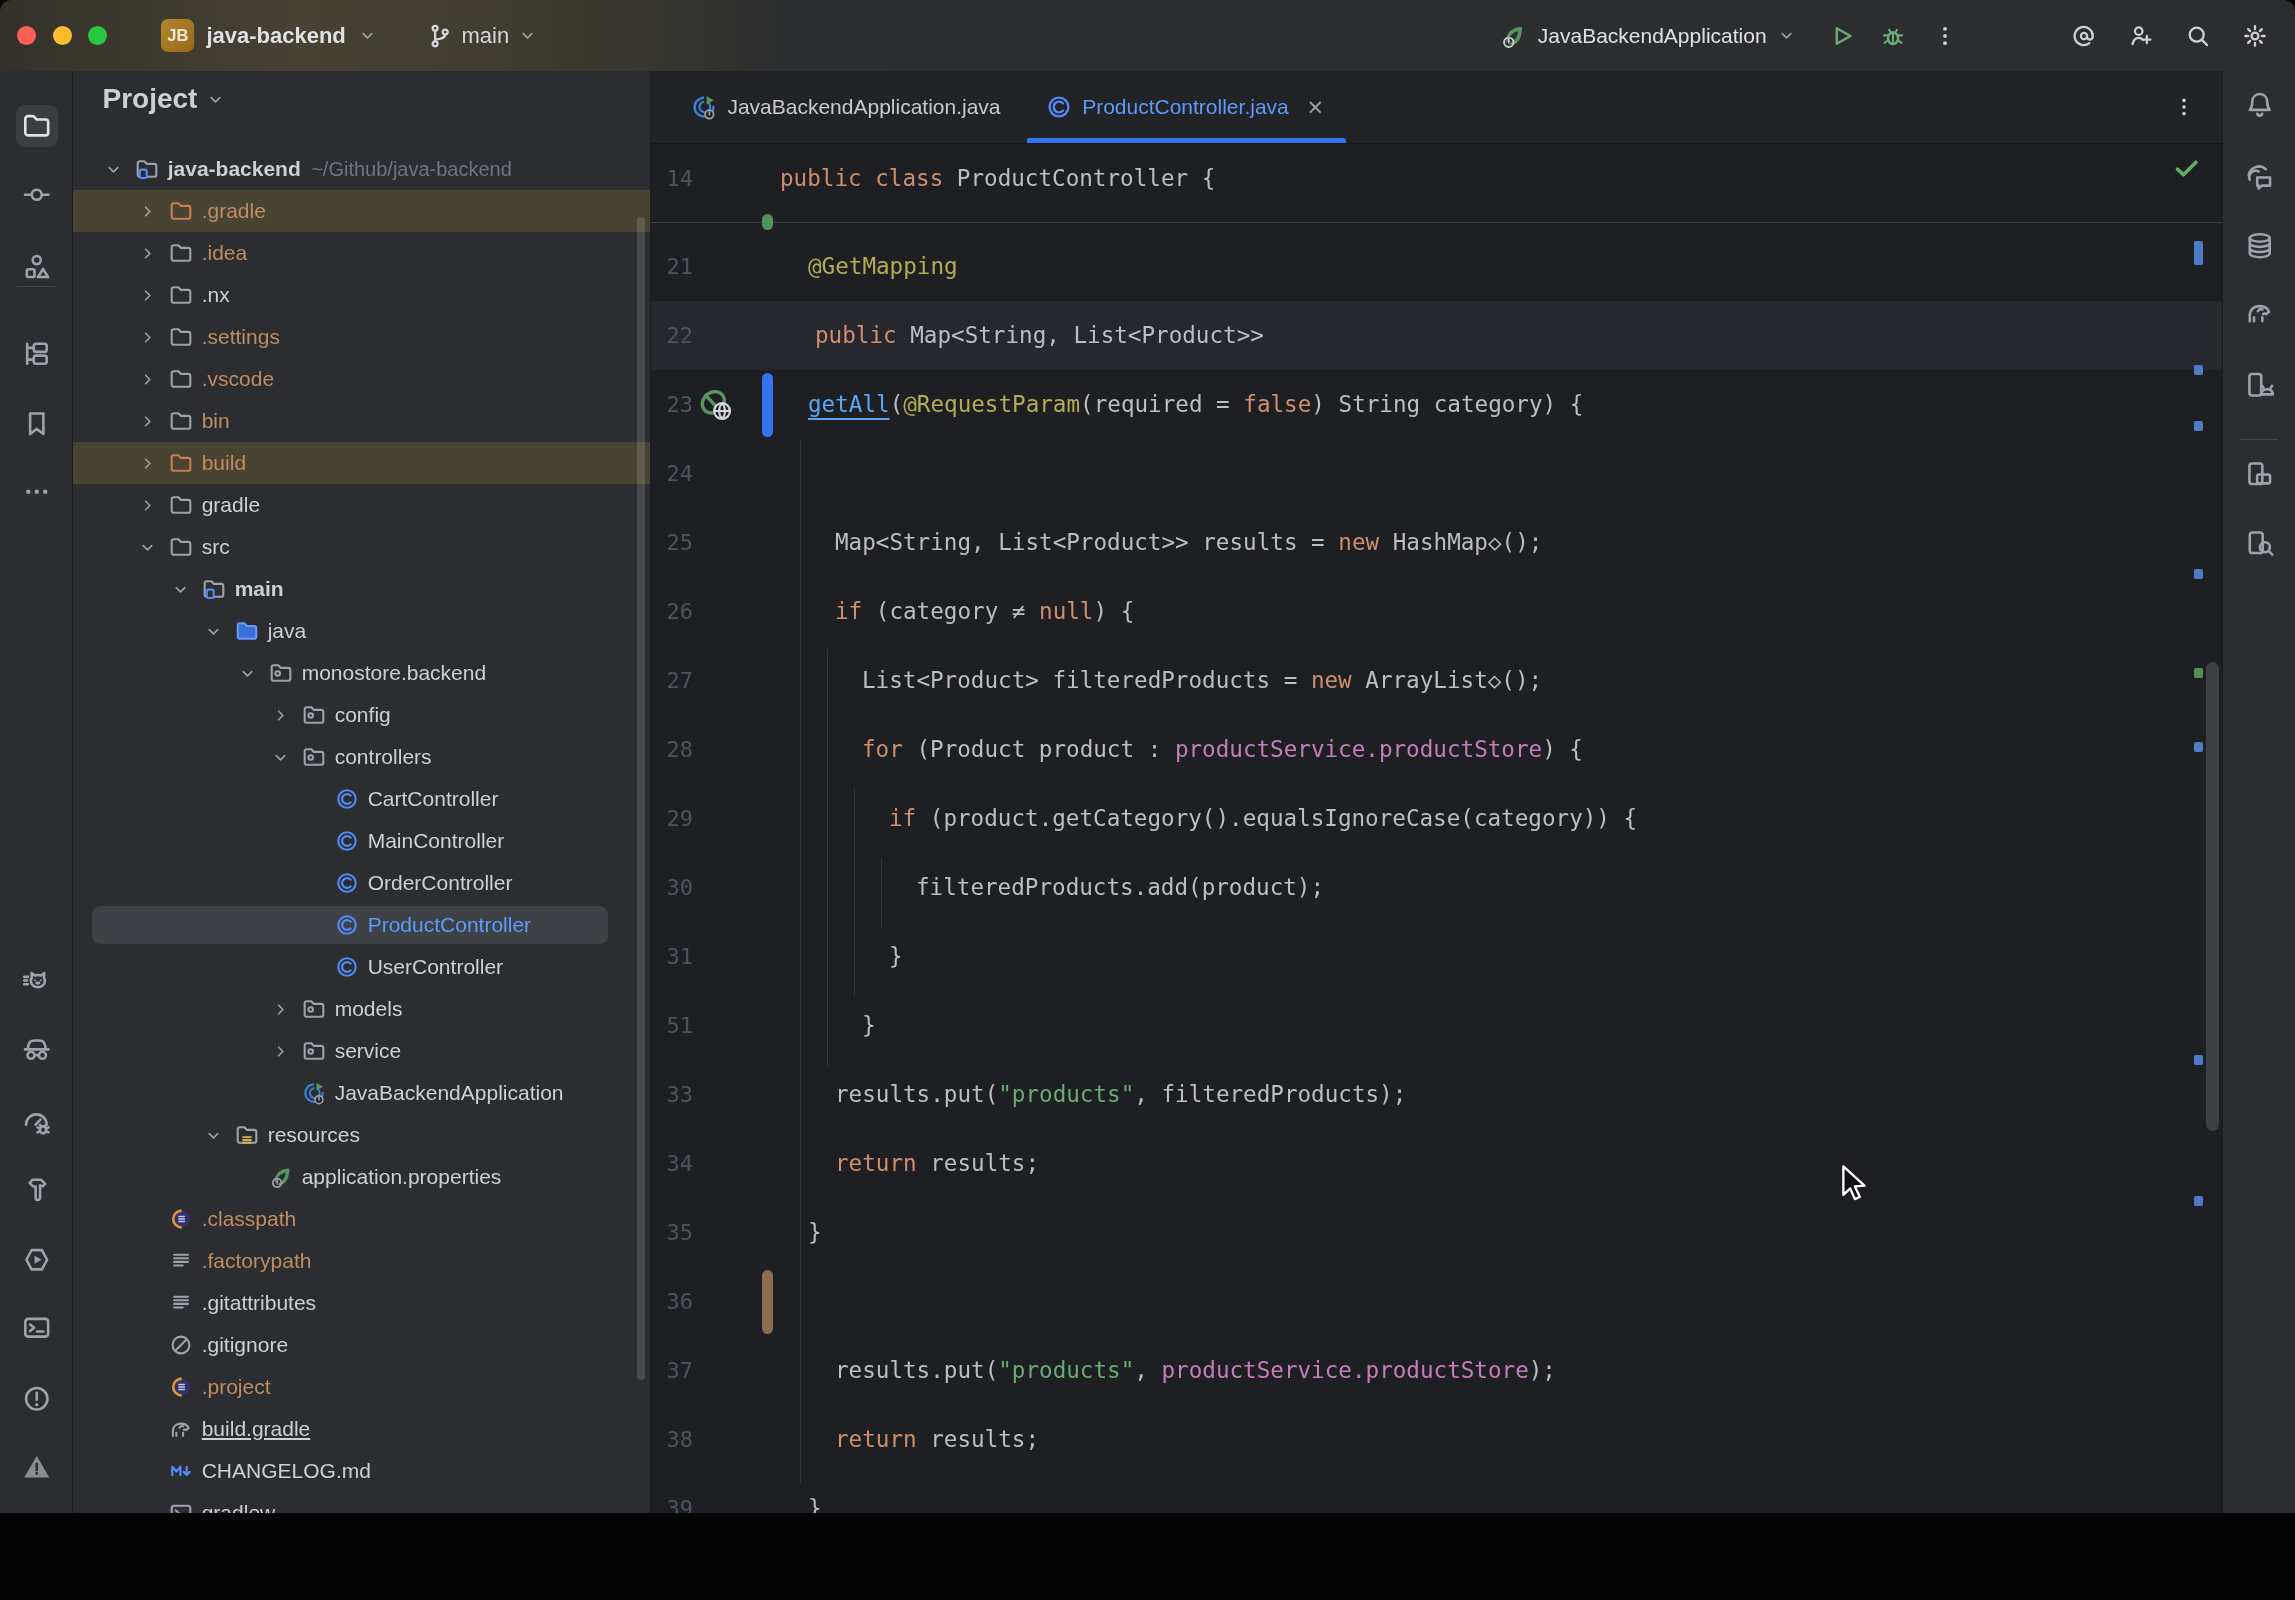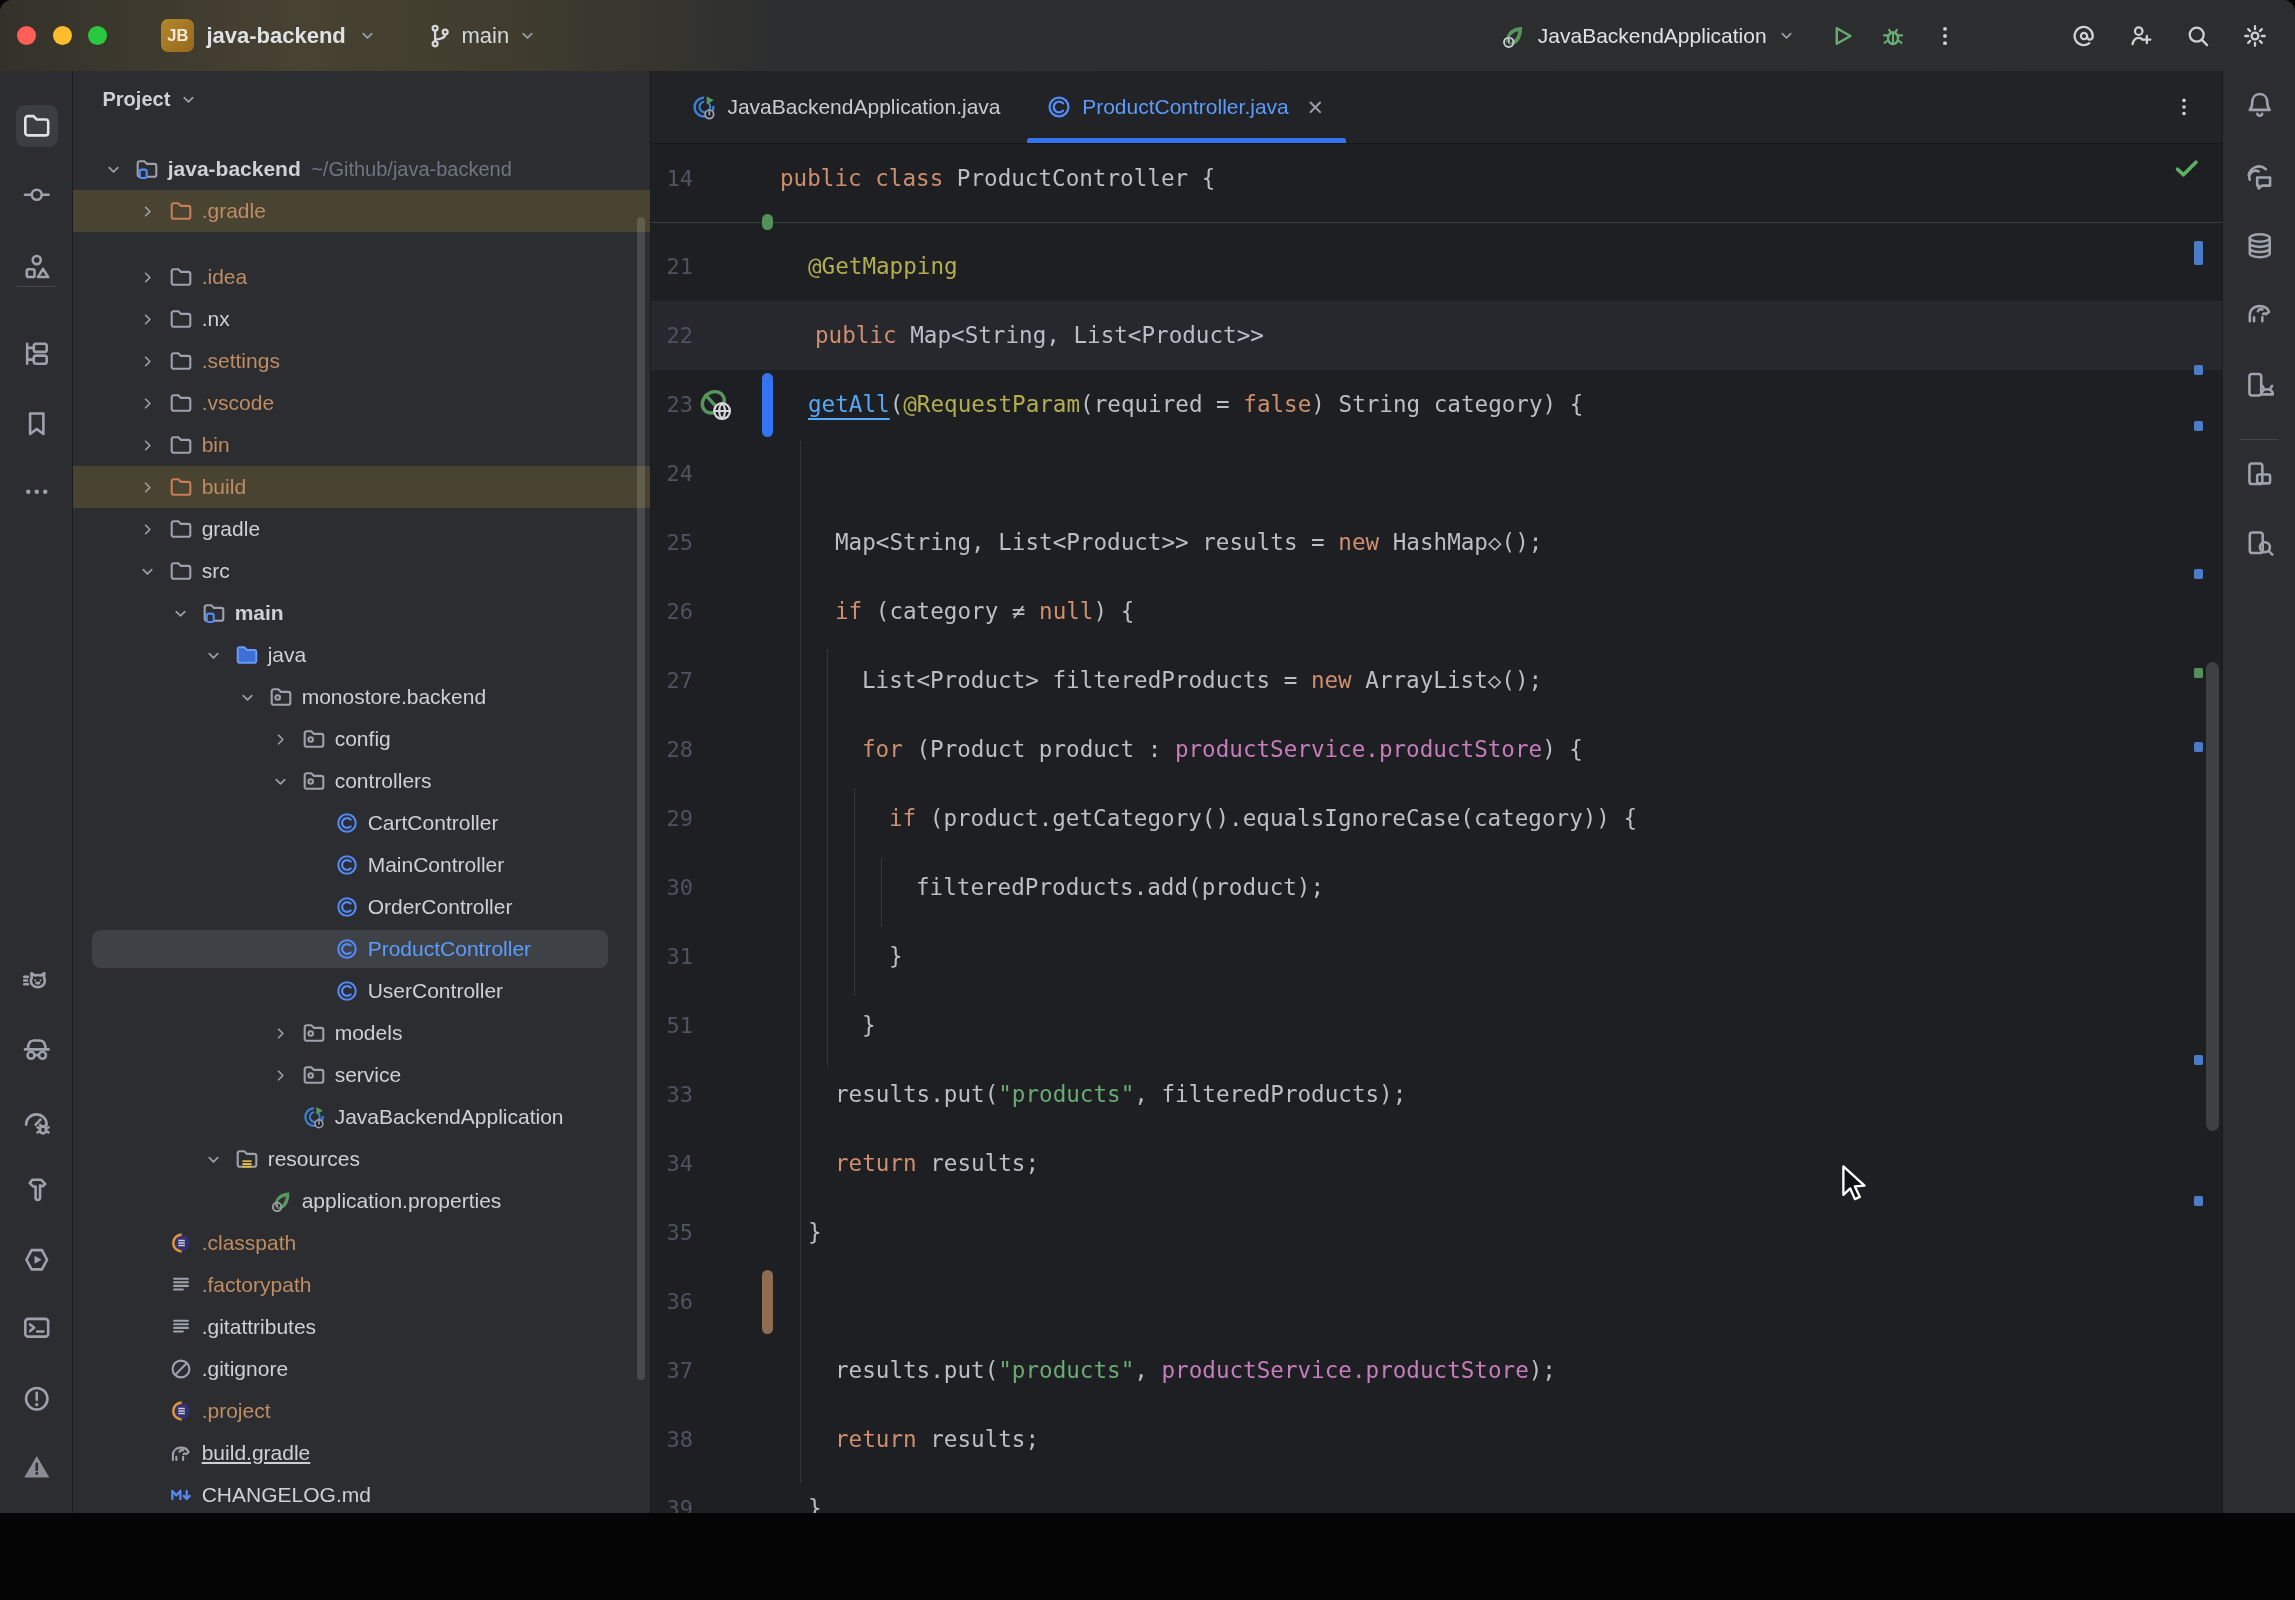--- a/index.html
+++ b/index.html
@@ -37,21 +37,21 @@
   .strip-btn { position:absolute; left:15.6px; width:42px; height:42px; border-radius:8.7px;
                display:flex; align-items:center; justify-content:center; color:#9ea2ab; }
   .strip-btn.active { background:#3a3d41; color:#dfe1e5; }
   .strip-btn svg { width:29.5px; height:29.5px; }
   .strip-div { position:absolute; left:17.4px; width:38px; height:0.9px; background:#44464a; }
 
   
   .panel { width:578px; flex:0 0 578px; background:#2b2d30; border-right:0.9px solid #1b1c1e;
            position:relative; overflow:hidden; }
   .panel-header { height:56px; display:flex; align-items:center; padding-left:29.5px; gap:8.7px; }
-  .panel-header .t { color:#ced0d6; font-size:20px; font-weight:700; }
+  .panel-header .t { color:#ced0d6; font-size:28px; font-weight:700; }
   .tree { padding-top:21px; }
   .tree-row { height:42px; display:flex; align-items:center; position:relative; font-size:21px; color:#ced0d6; }
   .tree-row .chev { width:31px; height:21px; display:flex; align-items:center; color:#9da0a8; flex:0 0 31px; }
   .tree-row .chev svg { width:19px; height:19px; }
   .tree-row .ticon { width:24px; height:24px; flex:0 0 24px; margin-right:8.7px; color:#9da2ab; }
   .tree-row .ticon svg { width:24px; height:24px; }
   .tree-row .lbl { white-space:nowrap; }
   .tree-row .sfx { color:#6f7680; font-size:20px; margin-left:10.4px; white-space:nowrap; }
   .tree-row.band { background:#494331; }
   .tree-row .selband { position:absolute; left:19px; right:42px; top:1.7px; bottom:1.7px;
@@ -341,21 +341,21 @@
               <span class="chev">
                 <svg viewBox="0 0 16 16">
                   <path fill="none" stroke="currentColor" stroke-width="1.4" stroke-linecap="round" stroke-linejoin="round" d="M6.4 4.4L10 8l-3.6 3.6"></path>
                 </svg>
               </span>
               <span class="ticon" style="color: rgb(199, 125, 85);"><svg viewBox="0 0 16 16">
                   <path fill="none" stroke="currentColor" stroke-width="1.4" stroke-linecap="round" stroke-linejoin="round" d="M1.8 4.2c0-.8.6-1.4 1.4-1.4h3l1.8 1.8h4.8c.8 0 1.4.6 1.4 1.4v5.8c0 .8-.6 1.4-1.4 1.4H3.2c-.8 0-1.4-.6-1.4-1.4z"></path>
                 </svg></span>
               <span class="lbl c-exc">.gradle</span>
             </div>
-            <div class="tree-row" style="padding-left: 65px; margin-top: 24px;">
+            <div class="tree-row" style="padding-left: 65px;">
               <span class="chev">
                 <svg viewBox="0 0 16 16">
                   <path fill="none" stroke="currentColor" stroke-width="1.4" stroke-linecap="round" stroke-linejoin="round" d="M6.4 4.4L10 8l-3.6 3.6"></path>
                 </svg>
               </span>
               <span class="ticon"><svg viewBox="0 0 16 16">
                   <path fill="none" stroke="currentColor" stroke-width="1.4" stroke-linecap="round" stroke-linejoin="round" d="M1.8 4.2c0-.8.6-1.4 1.4-1.4h3l1.8 1.8h4.8c.8 0 1.4.6 1.4 1.4v5.8c0 .8-.6 1.4-1.4 1.4H3.2c-.8 0-1.4-.6-1.4-1.4z"></path>
                 </svg></span>
               <span class="lbl c-exc">.idea</span>
             </div>

